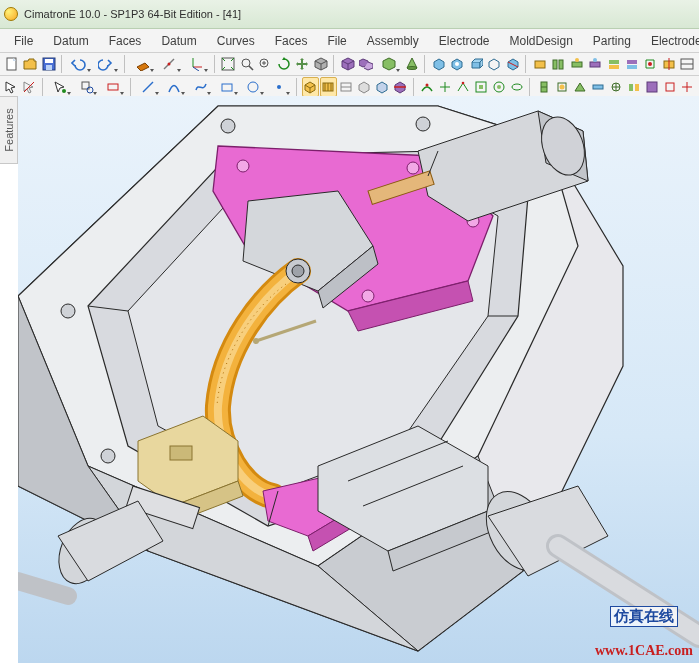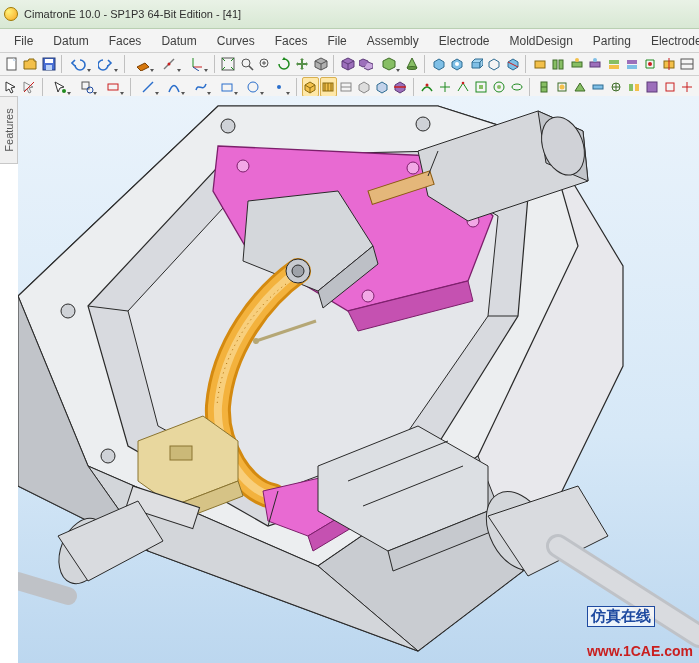--- a/index.html
+++ b/index.html
@@ -12,21 +12,21 @@
   .toolbar .sep { width: 2px; height: 18px; border-left: 1px solid #c0c0c0; margin: 0 3px; }
   .btn { width: 20px; height: 20px; display: flex; align-items: center; justify-content: center; border: 1px solid transparent; border-radius: 2px; cursor: pointer; position: relative; }
   .btn.wide { width: 30px; }
   .dropdown-arrow { position: absolute; right: 1px; bottom: 1px; width: 0; height: 0; border-left: 2px solid transparent; border-right: 2px solid transparent; border-top: 3px solid #555; }
   .tb-row2 .btn.active { background: #ffe8a8; border-color: #d8b050; }
   
   .side-tab { position: absolute; left: 0; top: 96px; width: 18px; height: 68px; background: #f0f0f0; border: 1px solid #c8c8c8; border-left: none; display: flex; align-items: center; justify-content: center; }
   .side-tab span { transform: rotate(-90deg); font-size: 11px; color: #555; white-space: nowrap; }
   
   .viewport { position: absolute; left: 18px; right: 0; top: 96px; bottom: 0; background: linear-gradient(#eaf3fb, #d6e8f7 60%, #bcd7ef); overflow: hidden; }
-  .watermark { position: absolute; right: 6px; bottom: 4px; text-align: left; font-family: Liberation Sans, sans-serif; }
+  .watermark { position: absolute; right: 6px; bottom: 4px; text-align: center; font-family: Liberation Serif, serif; }
   .watermark .wm1 { font-size: 15px; font-weight: bold; color: #1e4aa0; border: 1px solid #1e4aa0; padding: 0 3px; background: rgba(255,255,255,0.7); display: inline-block; }
   .watermark .wm2 { font-size: 14px; color: #c91f1f; font-weight: bold; margin-top: 16px; }
   
   .assembly { position: absolute; inset: 0; }
 </style>
 </head>
 <body>
 
 <div class="titlebar">
   <div class="app-icon"></div>

